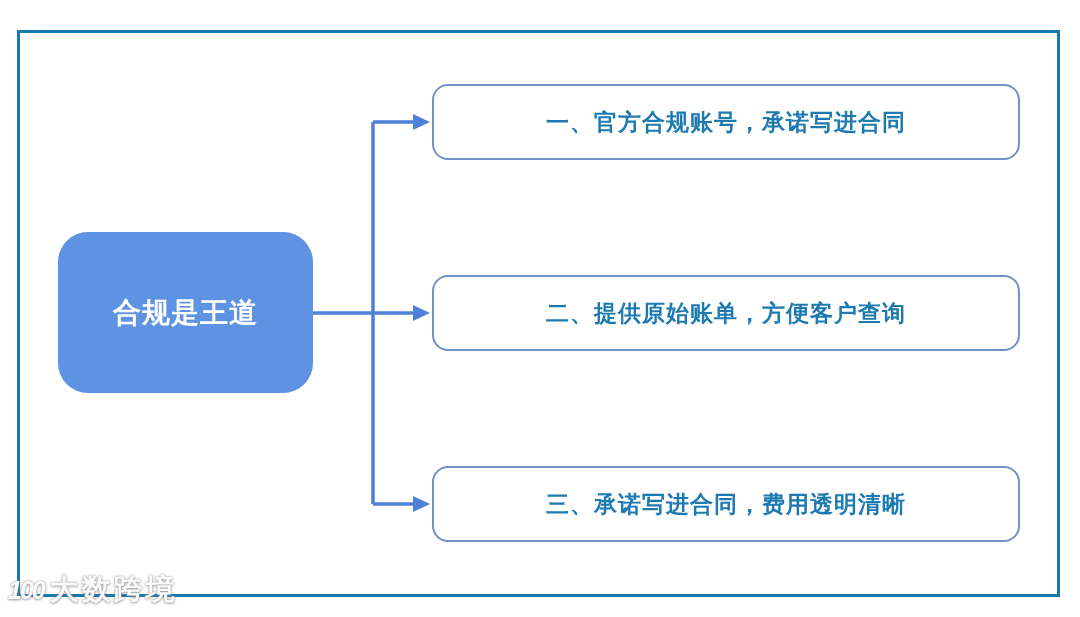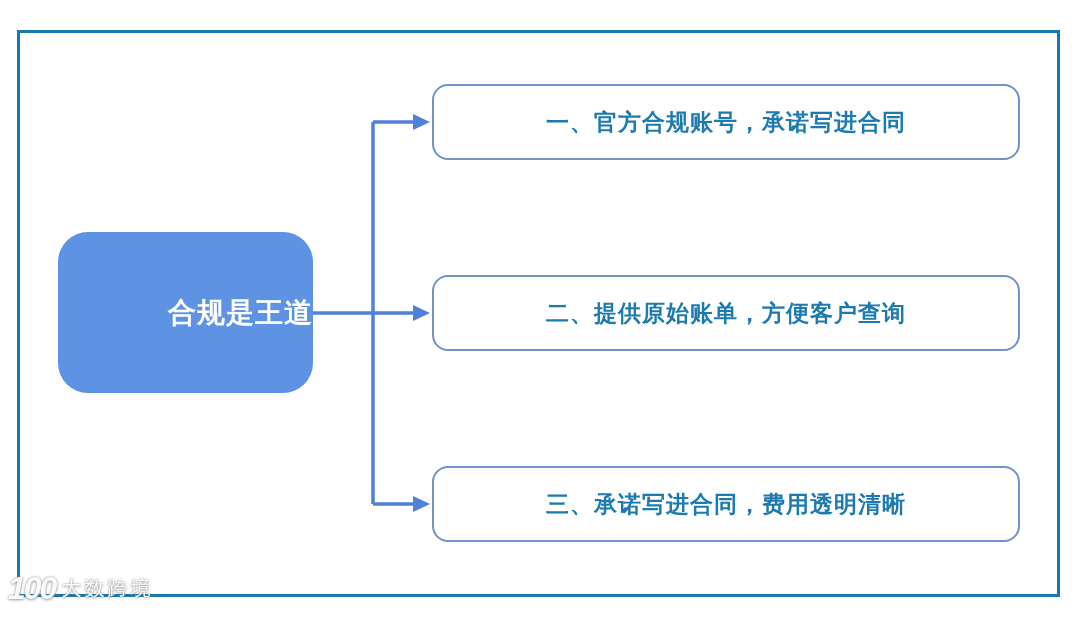--- a/index.html
+++ b/index.html
@@ -22,21 +22,21 @@
   .connectors {
     position: absolute; left: 0; top: 0;
     width: 1080px; height: 617px;
     pointer-events: none;
   }
   .root-node {
     position: absolute; left: 58px; top: 232px;
     width: 255px; height: 161px;
     background: #5e93e3;
     border-radius: 30px;
-    display: flex; align-items: center; justify-content: flex-end;
+    display: flex; align-items: center; justify-content: center;
   }
   .root-node .label {
     color: #ffffff; font-size: 28px; font-weight: bold;
     letter-spacing: 1px;
   }
   .branch-node {
     position: absolute; left: 432px;
     width: 588px; height: 76px;
     background: #ffffff;
     border: 2px solid #7191c8;
@@ -52,25 +52,25 @@
   .branch-3 { top: 466px; }
   .watermark {
     position: absolute; left: 8px; top: 570px;
     display: flex; align-items: center; gap: 6px;
     z-index: 5;
     color: rgba(255,255,255,0.95);
     text-shadow: 0 0 2px rgba(140,140,140,0.9), 0 1px 3px rgba(120,120,120,0.6);
     user-select: none;
   }
   .watermark .wm-logo {
-    font-size: 32px; font-weight: bold; font-style: italic;
+    font-size: 25px; font-weight: bold; font-style: italic;
     letter-spacing: -2px;
   }
   .watermark .wm-text {
-    font-size: 20px; font-weight: normal; letter-spacing: 3px;
+    font-size: 29px; font-weight: bold; letter-spacing: 3px;
   }
 </style>
 </head>
 <body>
 
 <div class="canvas">
 
   <div class="frame"></div>
 
   <svg class="connectors" viewBox="0 0 1080 617" xmlns="http://www.w3.org/2000/svg">

